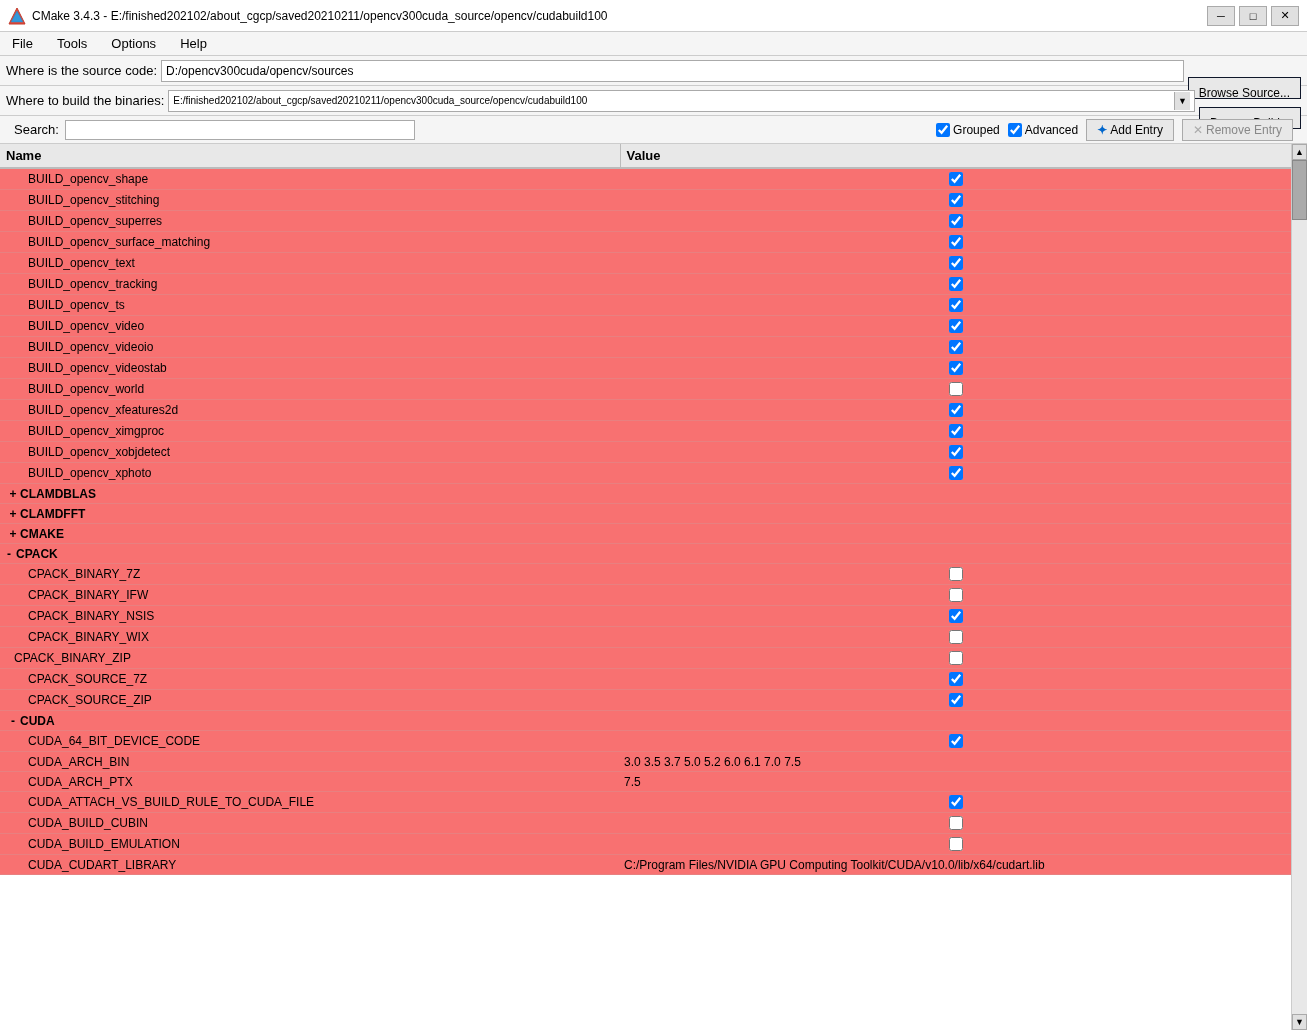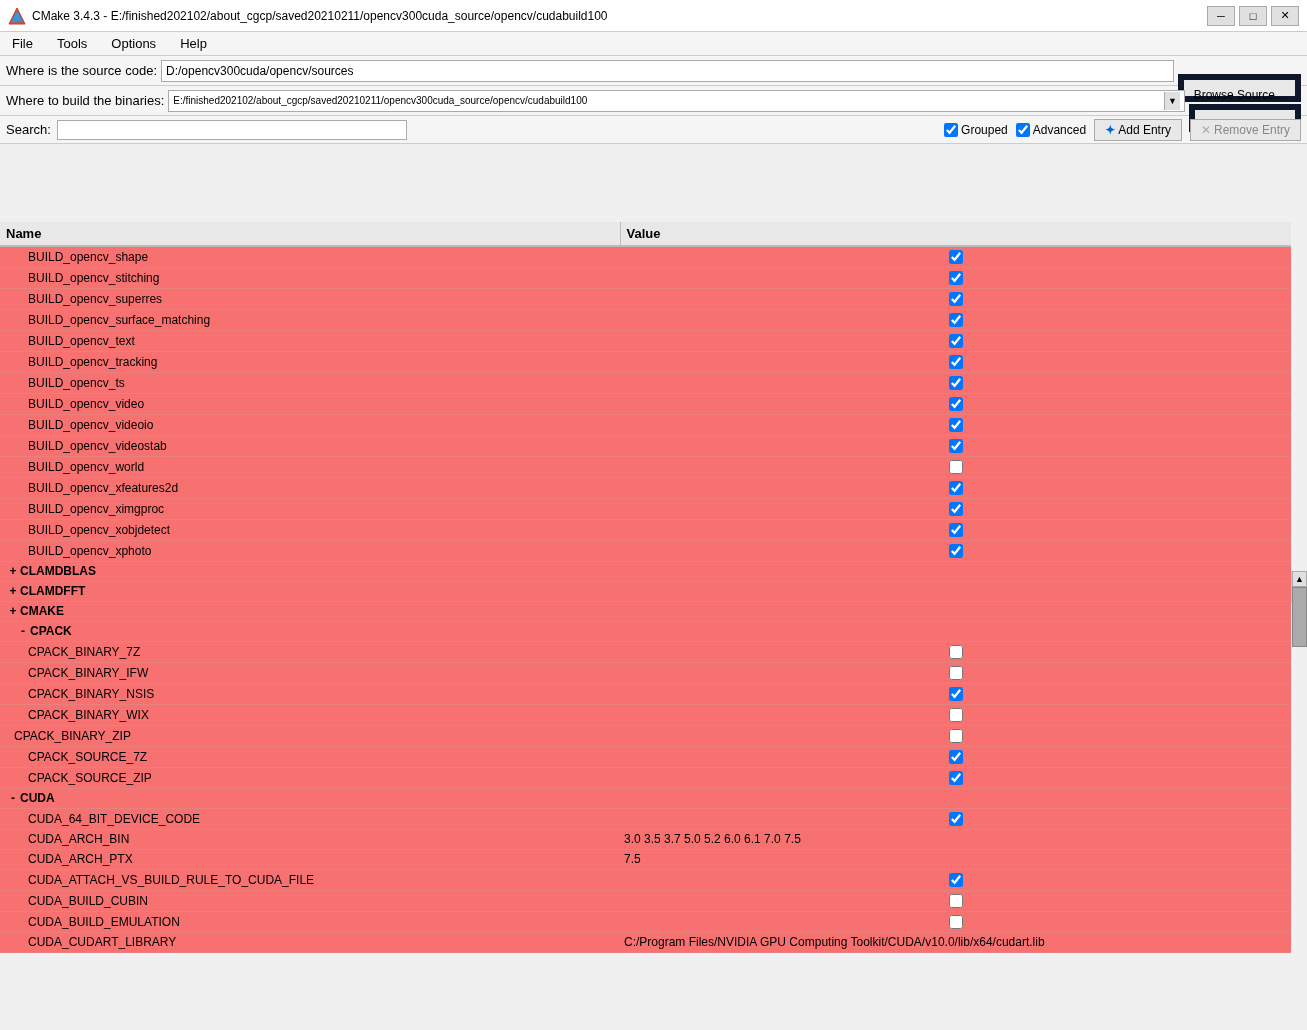--- a/index.html
+++ b/index.html
@@ -78,21 +78,21 @@
       height: 22px;
       border: 1px solid #aaa;
       padding: 1px 4px;
       font-size: 12px;
       background: #fff;
     }
     .browse-btn {
       height: 22px;
       padding: 8px 10px;
       background: #e8e8e8;
-      border: 6px solid #0f172a;
+      border: 1px solid #0f172a;
       cursor: pointer;
       font-size: 12px;
       white-space: nowrap;
       margin-top: 34px;
     }
 
     
     .path-combo {
       flex: 1;
       height: 22px;
@@ -114,21 +114,21 @@
       align-items: center;
       justify-content: center;
       font-size: 9px;
       cursor: pointer;
     }
 
     
     #search-row {
       display: flex;
       align-items: center;
-      padding: 3px 6px;
+      padding: 3px 14px;
       background: #f5f5f5;
       border-bottom: 1px solid #ccc;
       height: 28px;
       gap: 6px;
     }
     #search-label { font-size: 13px; }
     #search-input {
       width: 350px;
       height: 20px;
       border: 1px solid #aaa;
@@ -234,21 +234,20 @@
       display: flex;
       flex-direction: column;
       height: calc(1030px - 32px - 24px - 30px - 30px - 28px);
     }
 
     
     #table-wrapper {
       display: flex;
       flex: 1;
       overflow: hidden;
-      align-items: center;
     }
     #vscroll {
       width: 16px;
       background: #f0f0f0;
       border-left: 1px solid #ccc;
       display: flex;
       flex-direction: column;
     }
     .vscroll-btn {
       height: 16px;
@@ -475,21 +474,21 @@
             </tr>
             <tr class="row-red">
               <td style="padding-left: 6px; font-weight: bold;"><span class="expand-icon">+ </span><span>CLAMDFFT</span></td>
               <td style="text-align: left; vertical-align: middle;"></td>
             </tr>
             <tr class="row-red">
               <td style="padding-left: 6px; font-weight: bold;"><span class="expand-icon">+ </span><span>CMAKE</span></td>
               <td style="text-align: left; vertical-align: middle;"></td>
             </tr>
             <tr class="row-red">
-              <td style="padding-left: 16px; font-weight: bold;"><span class="expand-icon">- </span><span>CPACK</span></td>
+              <td style="padding-left: 2px; font-weight: bold;"><span class="expand-icon">- </span><span>CPACK</span></td>
               <td style="text-align: left; vertical-align: middle;"></td>
             </tr>
             <tr class="row-red">
               <td style="padding-left: 28px;"><span>CPACK_BINARY_7Z</span></td>
               <td style="text-align: left; vertical-align: middle;">
                 <div class="checkbox-cell">
                   <input type="checkbox" style="">
                 </div>
               </td>
             </tr>

